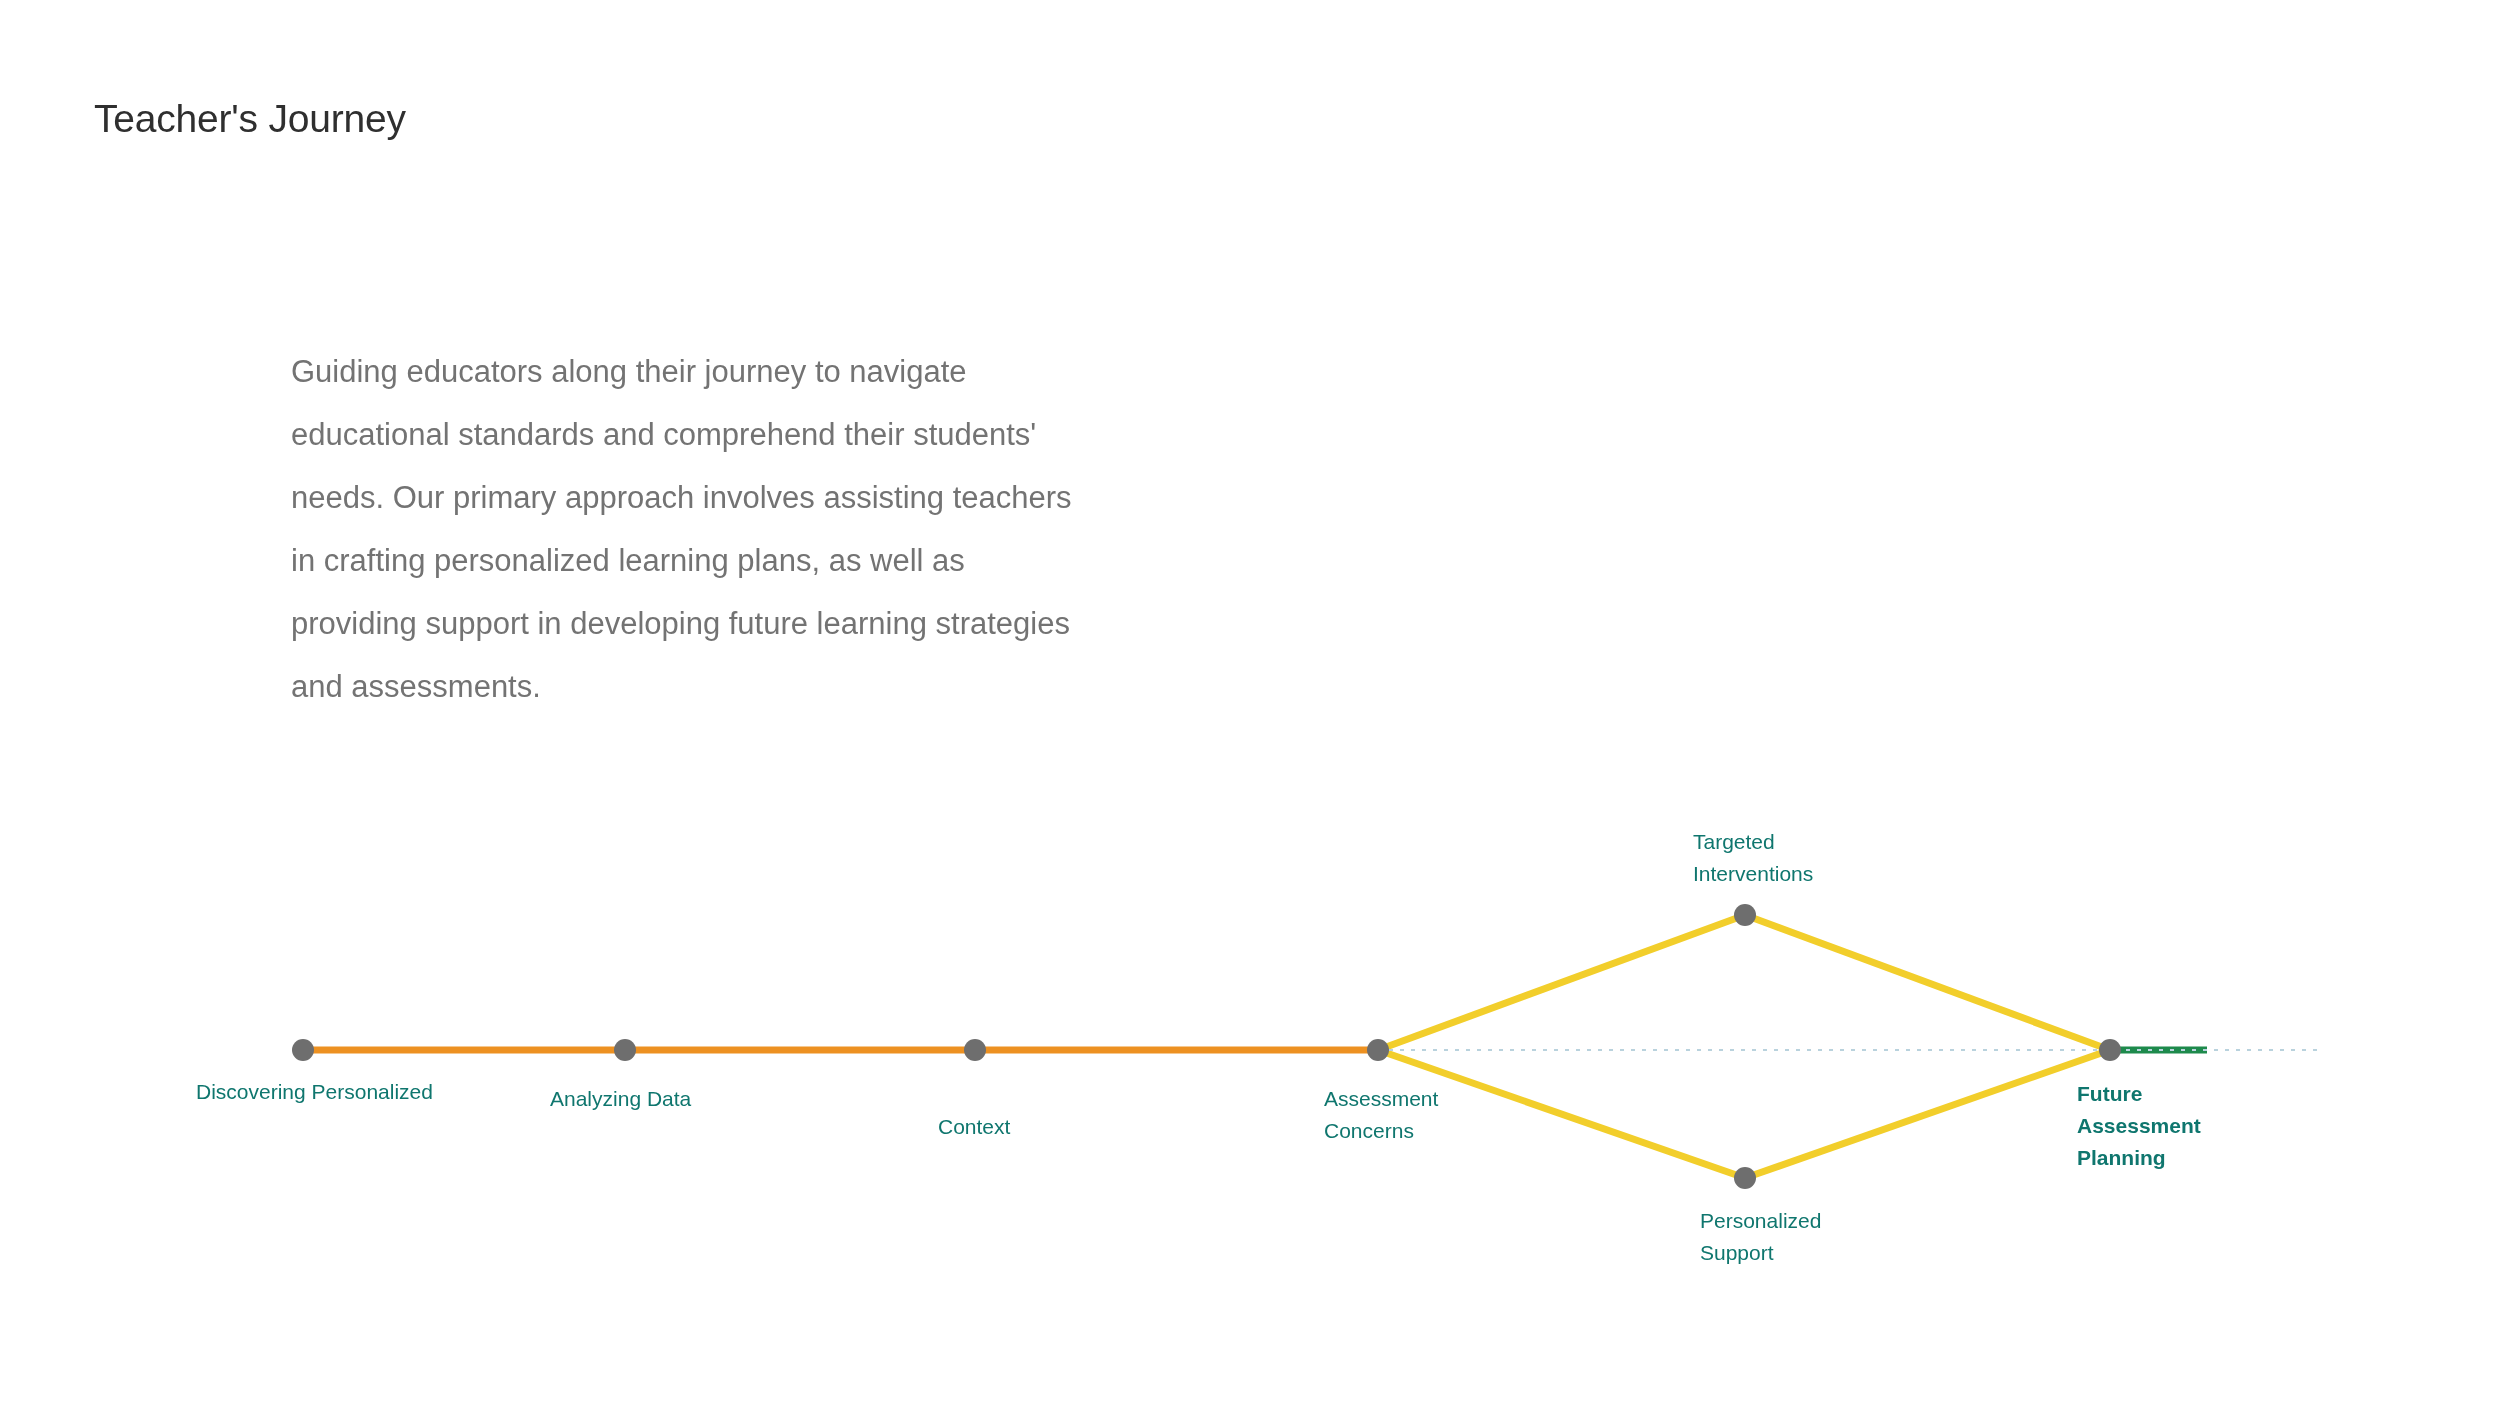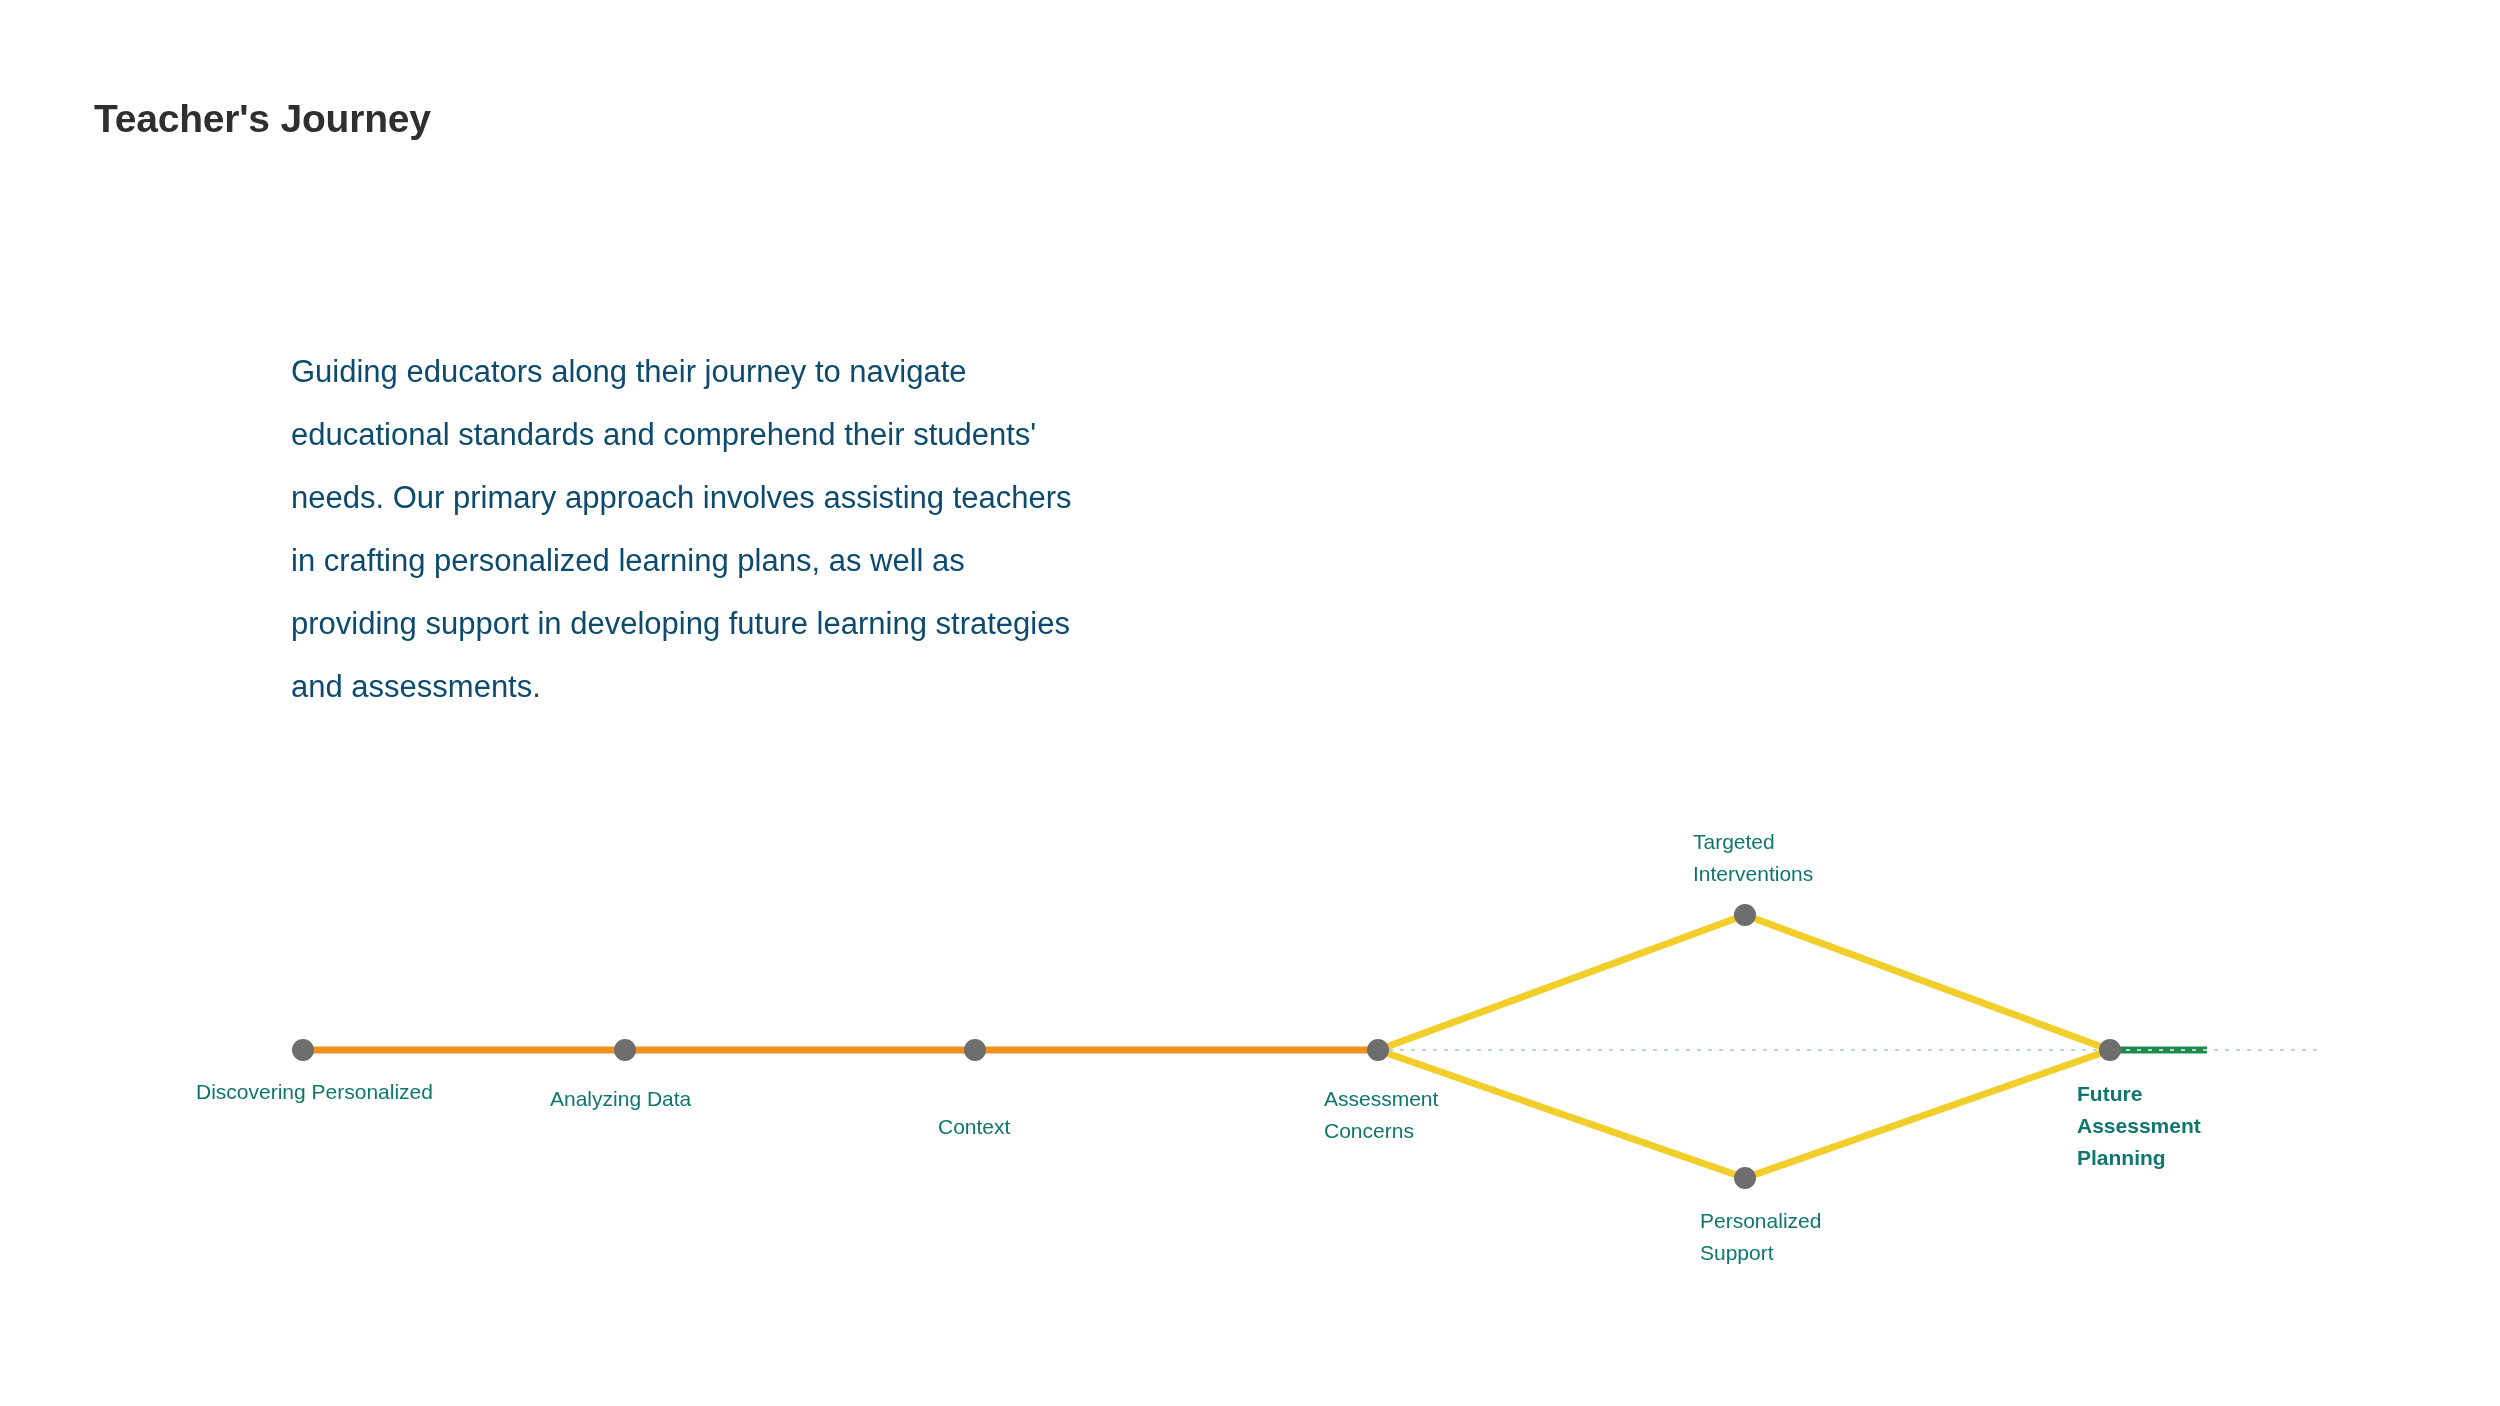--- a/index.html
+++ b/index.html
@@ -14,34 +14,34 @@
     overflow: hidden;
     font-family: "Liberation Sans", sans-serif;
     -webkit-font-smoothing: antialiased;
   }
 
   #page-title {
     position: absolute;
     left: 94px;
     top: 97px;
     font-size: 39px;
-    font-weight: bold;
+    font-weight: normal;
     color: #2f2f2f;
     letter-spacing: -0.2px;
     white-space: nowrap;
   }
 
   #intro-paragraph {
     position: absolute;
     left: 291px;
     top: 340px;
     width: 790px;
     font-size: 31px;
     line-height: 63px;
-    color: #0c4a6e;
+    color: #737373;
     font-weight: 400;
   }
 
   #journey-diagram {
     position: absolute;
     left: 0;
     top: 0;
     width: 2500px;
     height: 1406px;
   }

